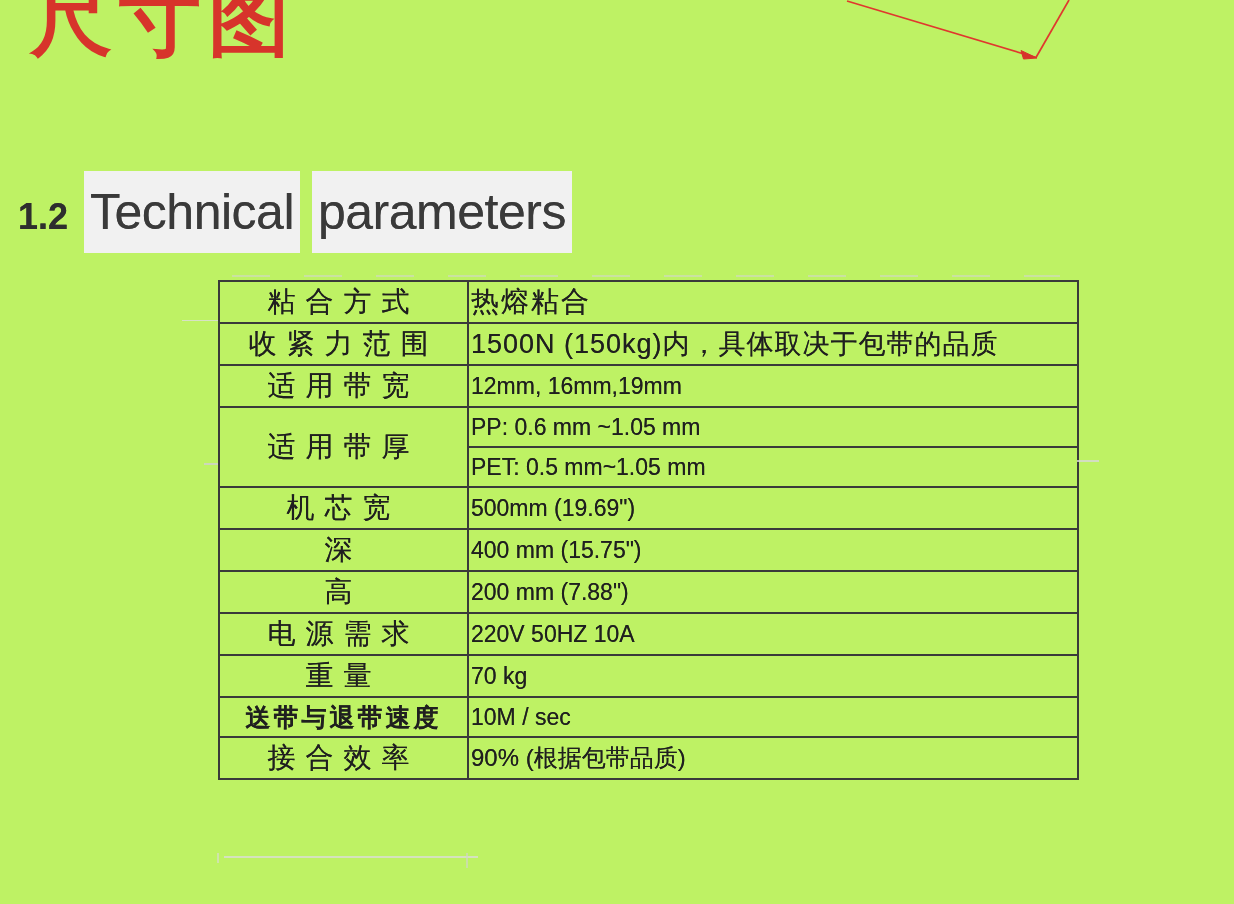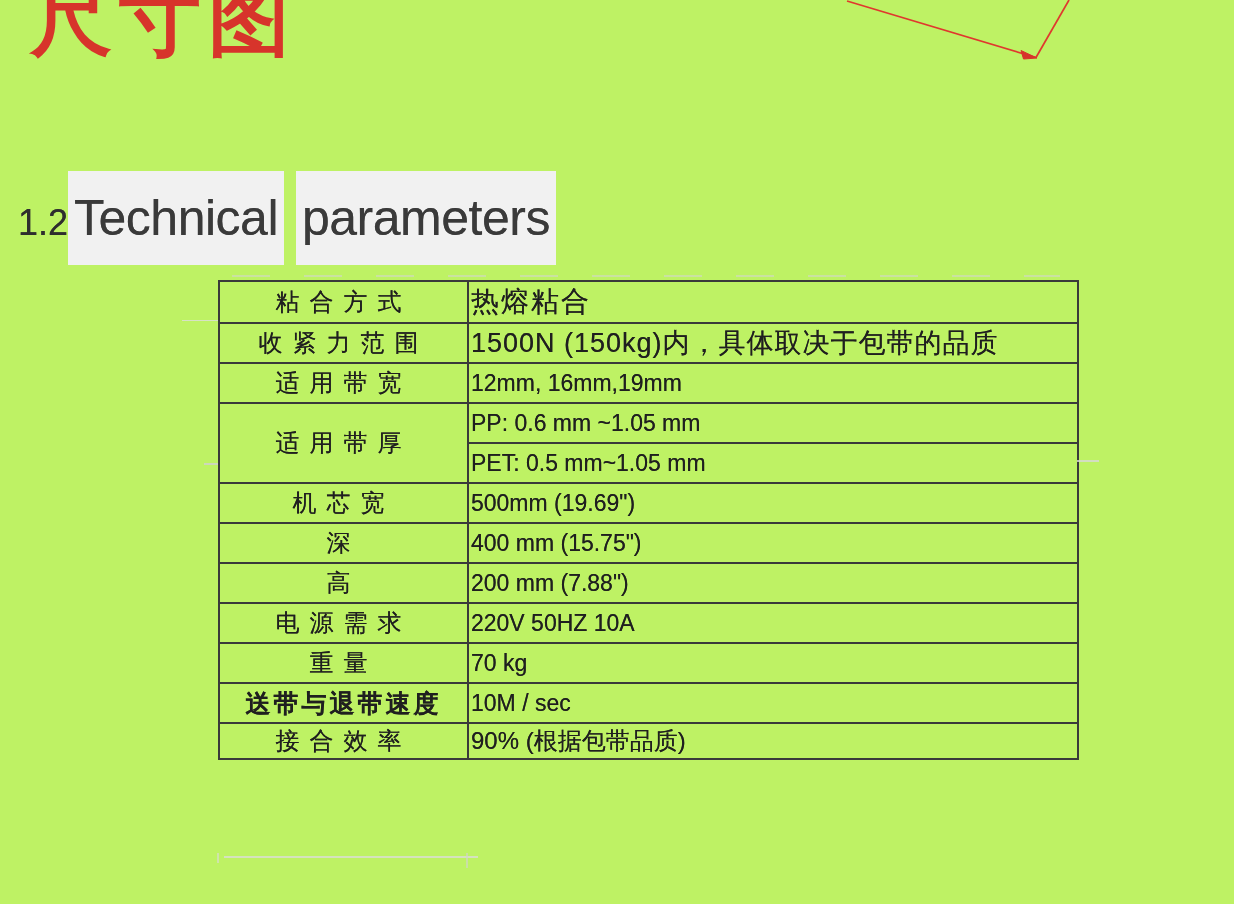--- a/index.html
+++ b/index.html
@@ -16,44 +16,44 @@
   }
 
   
   .leader { position:absolute; left:820px; top:0; }
 
   
   .section-heading {
     position:absolute; left:18px; top:171px;
     display:flex; align-items:baseline; white-space:nowrap;
   }
-  .sec-num { font-size:36px; color:#2e2e2e; margin-right:0;
-             text-shadow:0 0 0.5px rgba(40,40,40,.8); }
+  .sec-num { font-size:36px; color:#2e2e2e; margin-right:16px;
+             text-shadow:0 0 0.5px rgba(40,40,40,.8);font-weight:bold; }
   .hl {
     display:inline-block; background:#f1f1f1; color:#3a3a3a;
     font-size:50px; line-height:82px; letter-spacing:-0.5px;
-    padding:6px 6px; text-shadow:0 0 0.6px rgba(55,55,55,.8);
+    padding:0 6px; text-shadow:0 0 0.6px rgba(55,55,55,.8);
   }
   .hl2 { margin-left:12px; }
 
   
   table.spec {
     position:absolute; left:218px; top:280px;
     border-collapse:collapse; table-layout:fixed; width:859px;
     color:#1f1f1f;
   }
   table.spec td {
     border:2px solid #3a3a3a; vertical-align:middle;
     text-shadow:0 0 0.45px rgba(35,35,35,.85);
     overflow:hidden; white-space:nowrap;
   }
   table.spec tr       { height:40px; }
   table.spec tr.r1    { height:42px; }
   table.spec tr.rlast { height:30px; }
-  td.lab  { text-align:center; font-size:24px; letter-spacing:10px; }
+  td.lab  { text-align:center; font-size:28px; letter-spacing:10px; }
   td.lab.long { font-size:25px; letter-spacing:3px;font-weight:bold; }
   td.val  { text-align:left; padding-left:2px; font-size:23px; }
   td.val.vcn  { font-size:28px; letter-spacing:2px; }
   td.val.vbig { font-size:27px; letter-spacing:1px; }
   td.val.vmix { font-size:24px; }
 
   
   .artifact { position:absolute; pointer-events:none; }
   .a-top {
     left:232px; top:275px; width:828px; height:2px; opacity:.55;

